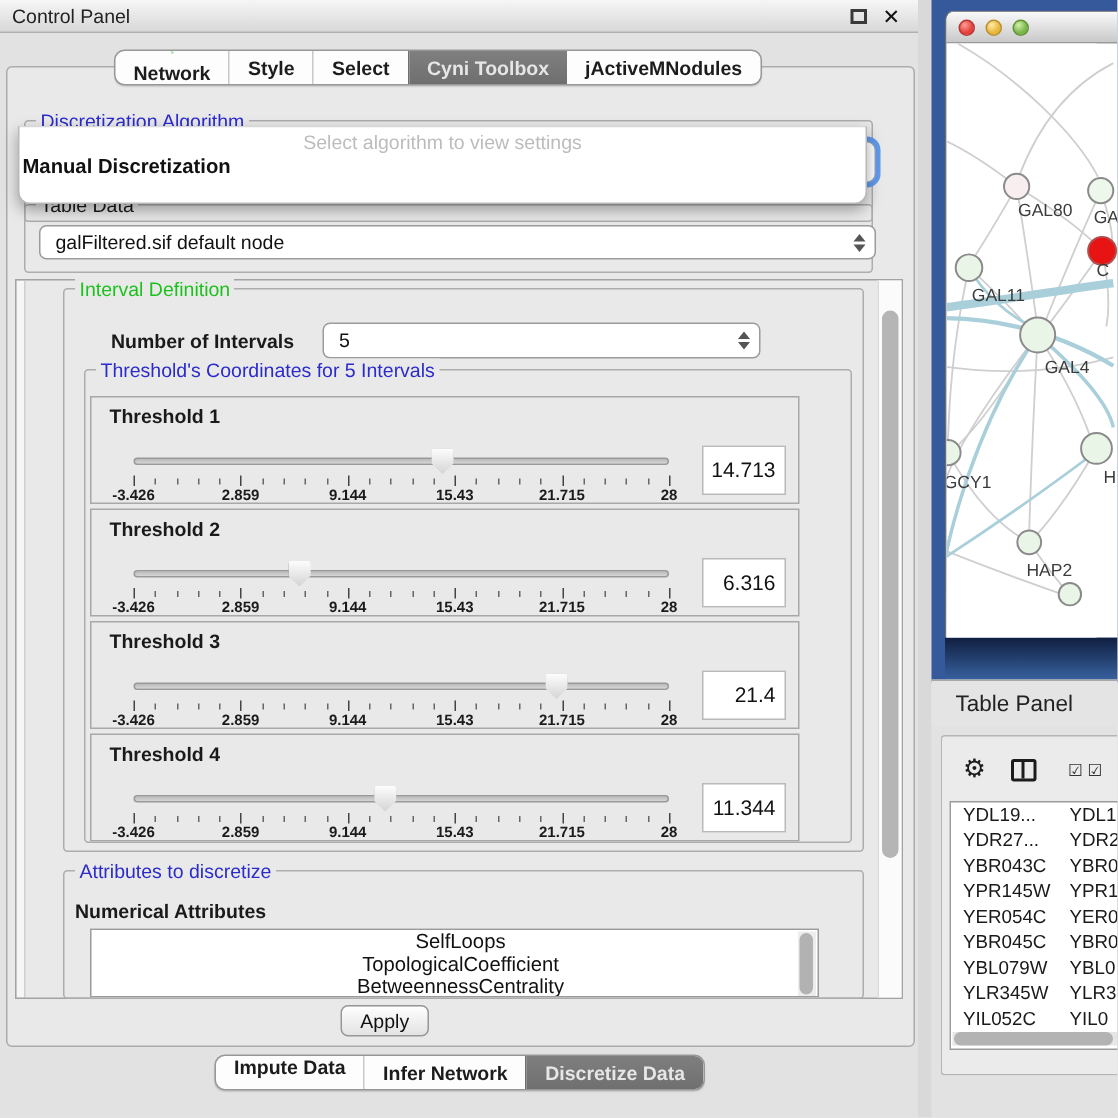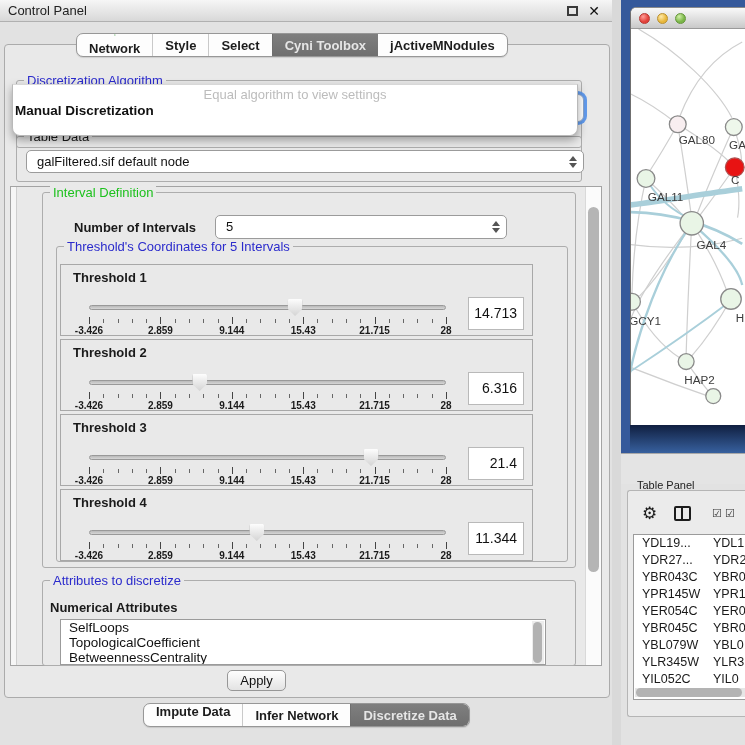--- a/index.html
+++ b/index.html
@@ -82,21 +82,21 @@
   .sl-scale { position:absolute; left:28px; top:52px; width:357px; height:18px; }
   .sl-ticks { position:absolute; left:0; top:0; width:100%; height:7px; }
   .tick { position:absolute; top:2px; width:1px; height:4px; background:#666; }
   .tick.major { top:0; height:7px; background:#444; }
   .sl-label { position:absolute; top:8px; transform:translateX(-50%); font-size:10px; font-weight:600; color:#1b1b1b; white-space:nowrap; }
   .value-box { position:absolute; left:407px; top:32px; width:56px; height:33px; background:#fff;
     border:1px solid #b9b9b9; font-size:14px; line-height:31px; text-align:right; padding-right:6px; color:#111; }
 
   #attrs-group { left:42px; top:580px; width:534px; height:86px; }
   #num-attrs-label { left:50px; top:600px; font-size:13px; font-weight:700; }
-  #attr-list { left:60px; top:619px; width:486px; height:46px; background:#fff; border:1px solid #9b9b9b; overflow:hidden; }
+  #attr-list { left:60px; top:619px; width:486px; height:46px; background:#fff; border:1px solid #9b9b9b; overflow:hidden;text-align:center; }
   .attr-item { font-size:13.5px; line-height:15px; padding-left:8px; color:#111; white-space:nowrap; }
   #list-scrollbar { position:absolute; right:1px; top:1px; width:12px; height:44px; background:#ededed; }
   #list-thumb { position:absolute; left:1px; top:1px; width:9px; height:41px; background:#b2b2b2; border-radius:5px; }
 
   #apply-btn { left:227px; top:670px; width:59px; height:21px; border:1px solid #979797; border-radius:5px;
     background:linear-gradient(#fefefe,#e3e3e3); font-size:13px; text-align:center; line-height:19px; color:#111; }
 
   
   #right-gap { left:612px; top:0; width:9px; height:745px; background:#d9d9d9; }
   #desktop { left:621px; top:0; width:124px; height:455px; background:#35599b; }
@@ -105,21 +105,21 @@
     border-top:1px solid #8a8a8a; border-radius:6px 0 0 0; overflow:hidden; background:#fff; }
   #mac-titlebar { left:0; top:0; width:115px; height:21px; background:linear-gradient(#f9f9f9,#c9c9c9);
     border-bottom:1px solid #9a9a9a; }
   .light { position:absolute; top:5px; width:11px; height:11px; border-radius:50%; }
   #light-red { left:8px; background:radial-gradient(circle at 35% 30%, #ff9d97, #e3413a 60%); border:1px solid #b63732; }
   #light-yellow { left:26px; background:radial-gradient(circle at 35% 30%, #ffe9a8, #e8b73b 60%); border:1px solid #b98f2e; }
   #light-green { left:44px; background:radial-gradient(circle at 35% 30%, #d2f0a8, #7ab648 60%); border:1px solid #64943a; }
   #net-canvas { left:0; top:21px; width:100px; height:397px; background:#fff; }
 
   #table-panel-bar { left:621px; top:453px; width:124px; height:31px; background:#e4e4e4; border-top:1px solid #a8a8a8; }
-  #table-panel-title { left:16px; top:16px; line-height:31px; font-size:11px; color:#222; }
+  #table-panel-title { left:16px; top:0; line-height:31px; font-size:15px; color:#222; }
   #tp-container { left:627px; top:490px; width:118px; height:227px; background:#ebebeb;
     border:1px solid #b5b5b5; border-right:none; border-radius:3px 0 0 3px; }
   .tp-icon { position:absolute; top:12px; font-size:17px; color:#1c1c1c; }
   #gear-icon { left:14px; }
   #col-icon { left:46px; top:15px; width:17px; height:15px; border:2px solid #1c1c1c; border-radius:2px; }
   #col-icon::after { content:""; position:absolute; left:5px; top:0; width:2px; height:11px; background:#1c1c1c; }
   .check-icon { top:16px; font-size:11px; color:#333; }
   #check1 { left:84px; } #check2 { left:97px; }
   #tp-table { left:5px; top:43px; width:113px; height:166px; background:#fff; border:1px solid #9b9b9b; overflow:hidden; }
   .tp-header { display:flex; height:22px; border-bottom:1px solid #9aa7ad; font-size:13px; }
@@ -171,21 +171,21 @@
         <span>jActiveMNodules</span>
       </div>
   </div>
 
   <div class="abs group" id="algo-group">
     <span class="group-title t-blue">Discretization Algorithm</span>
   </div>
   <div class="abs" id="algo-combo"></div>
 
   <div class="abs" id="algo-popup">
-    <span id="popup-placeholder">Equal algorithm to view settings</span>
+    <span id="popup-placeholder">Select algorithm to view settings</span>
     <span class="popup-item first">Manual Discretization</span>
   </div>
 
   <div class="abs group" id="tabledata-group">
     <span class="group-title t-black">Table Data</span>
   </div>
   <div class="abs combo" id="tabledata-combo">
     <span class="val">galFiltered.sif default node</span>
     <span class="updown"></span>
   </div>

